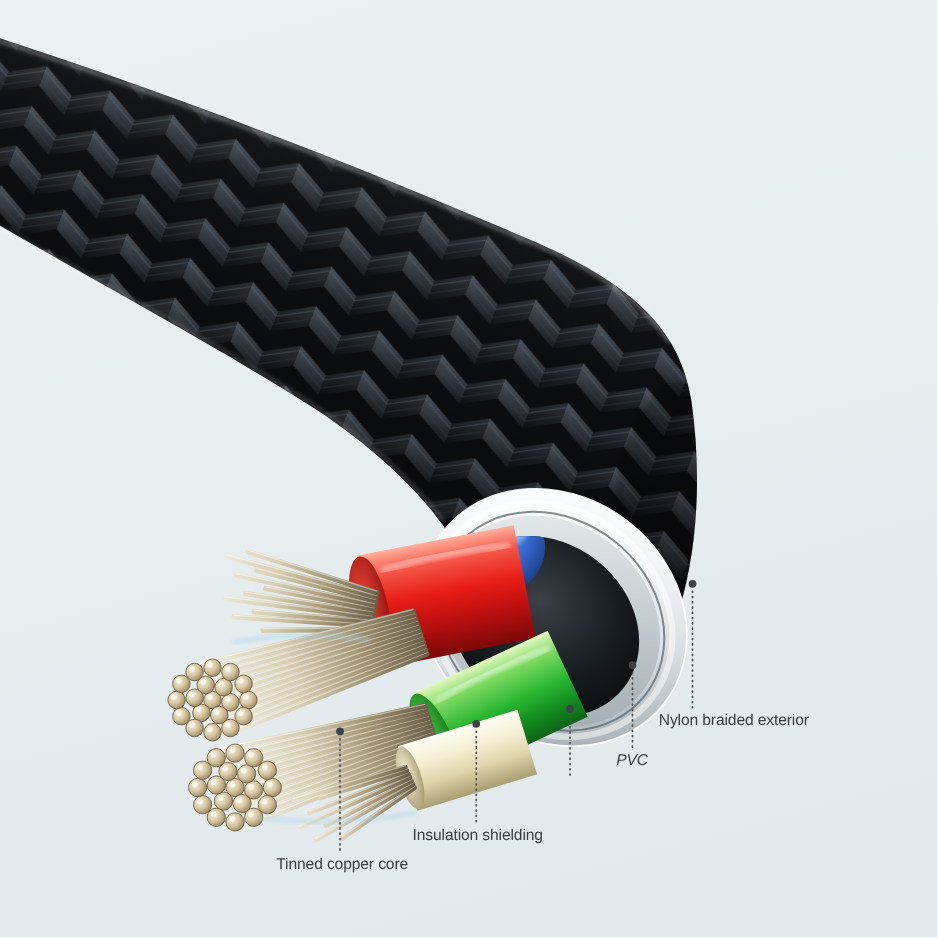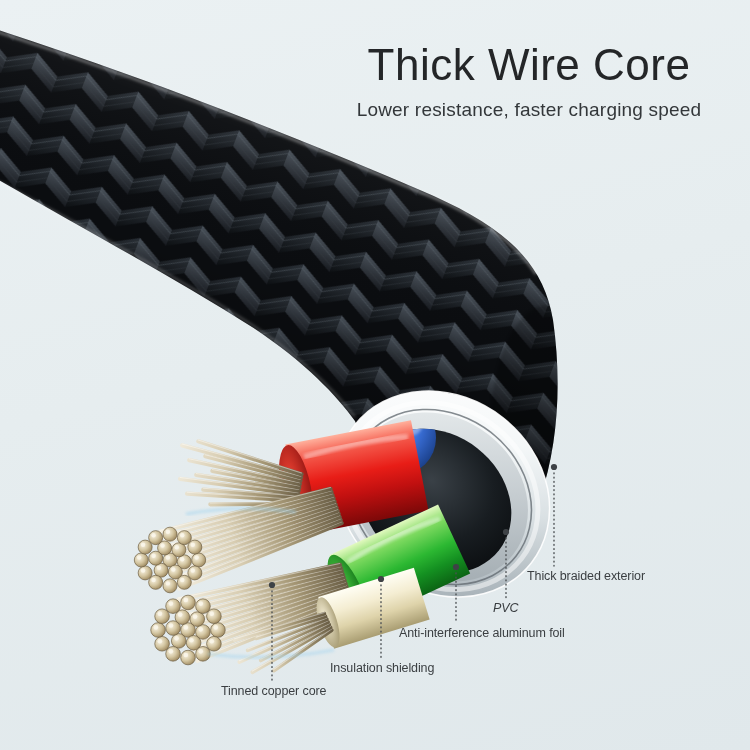--- a/index.html
+++ b/index.html
@@ -373,24 +373,19 @@
     </g>
     <g fill="#3e4246">
       <circle cx="554" cy="467" r="3.1"></circle>
       <circle cx="506" cy="532" r="3.1"></circle>
       <circle cx="456" cy="567" r="3.1"></circle>
       <circle cx="381" cy="579" r="3.1"></circle>
       <circle cx="272" cy="585" r="3.1"></circle>
     </g>
   </svg>
 
-  <div class="heading">
-    <div class="title">Thick Wire Core</div>
-    <div class="subtitle">Lower resistance, faster charging speed</div>
-  </div>
-
-  <div class="callout-label cl-0">Thick braided exterior</div>
+
+  <div class="callout-label cl-0">Nylon braided exterior</div>
   <div class="callout-label cl-1">PVC</div>
-  <div class="callout-label cl-2">Anti-interference aluminum foil</div>
   <div class="callout-label cl-3">Insulation shielding</div>
   <div class="callout-label cl-4">Tinned copper core</div>
 
 </div>
 
 </body></html>

